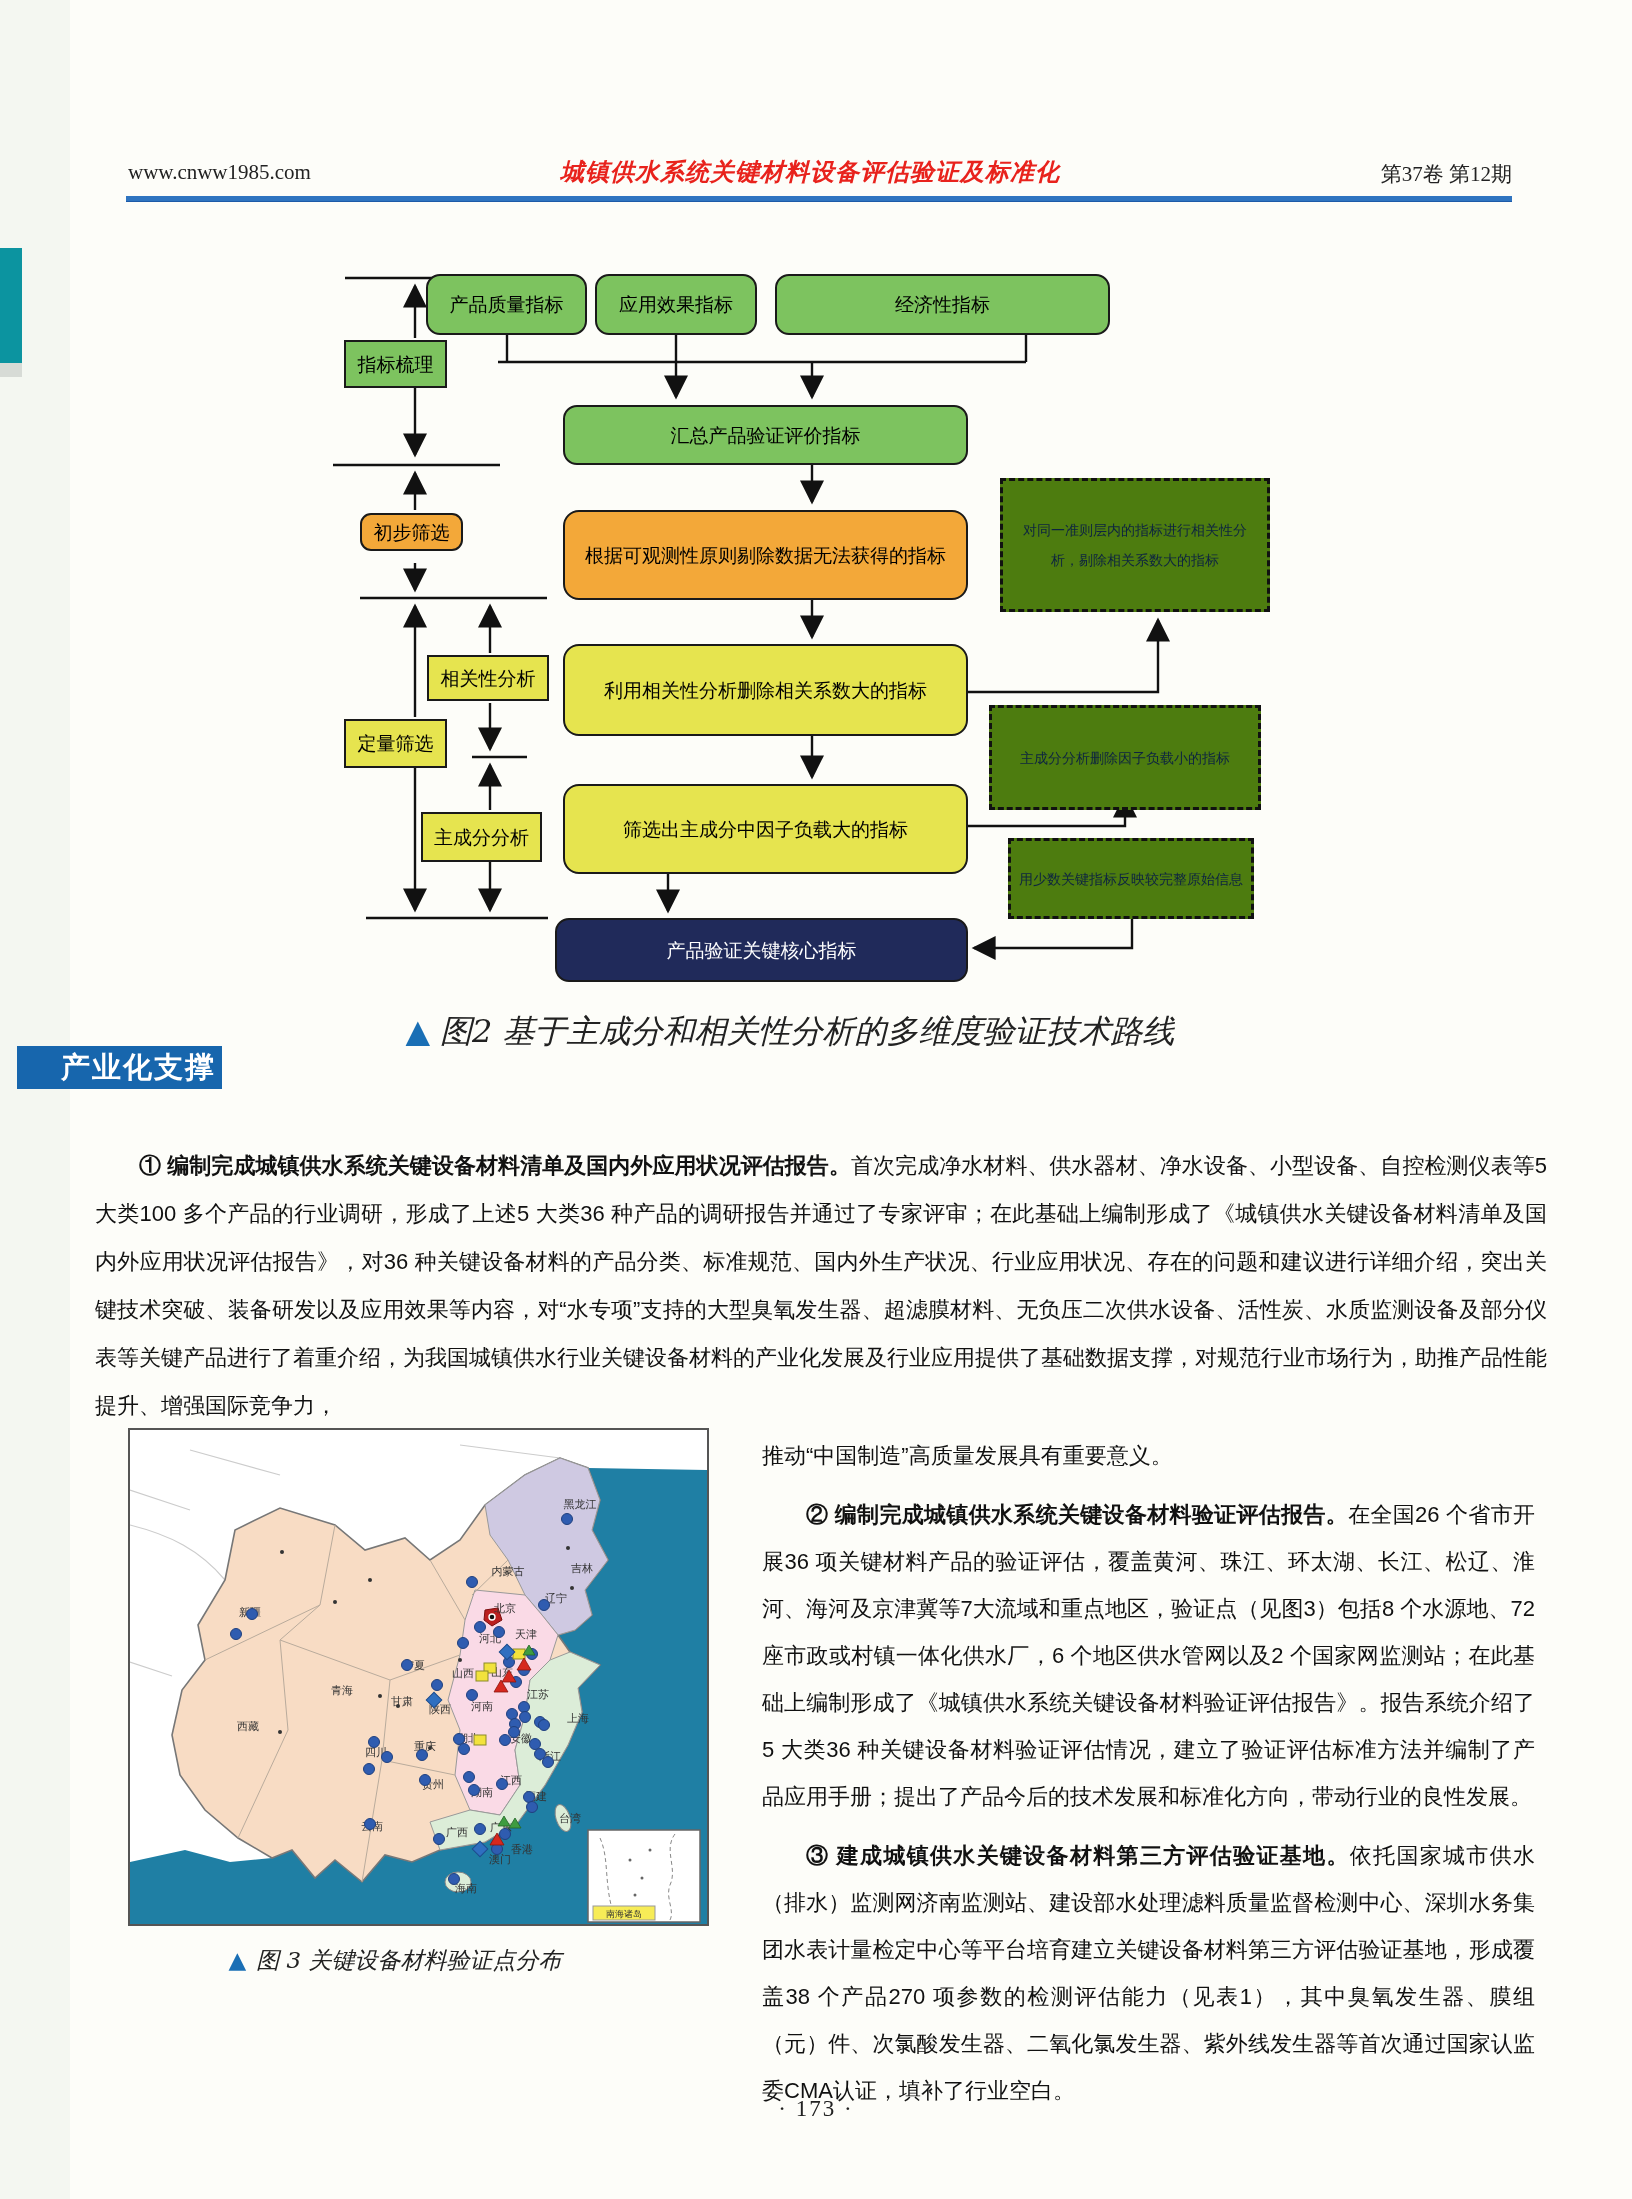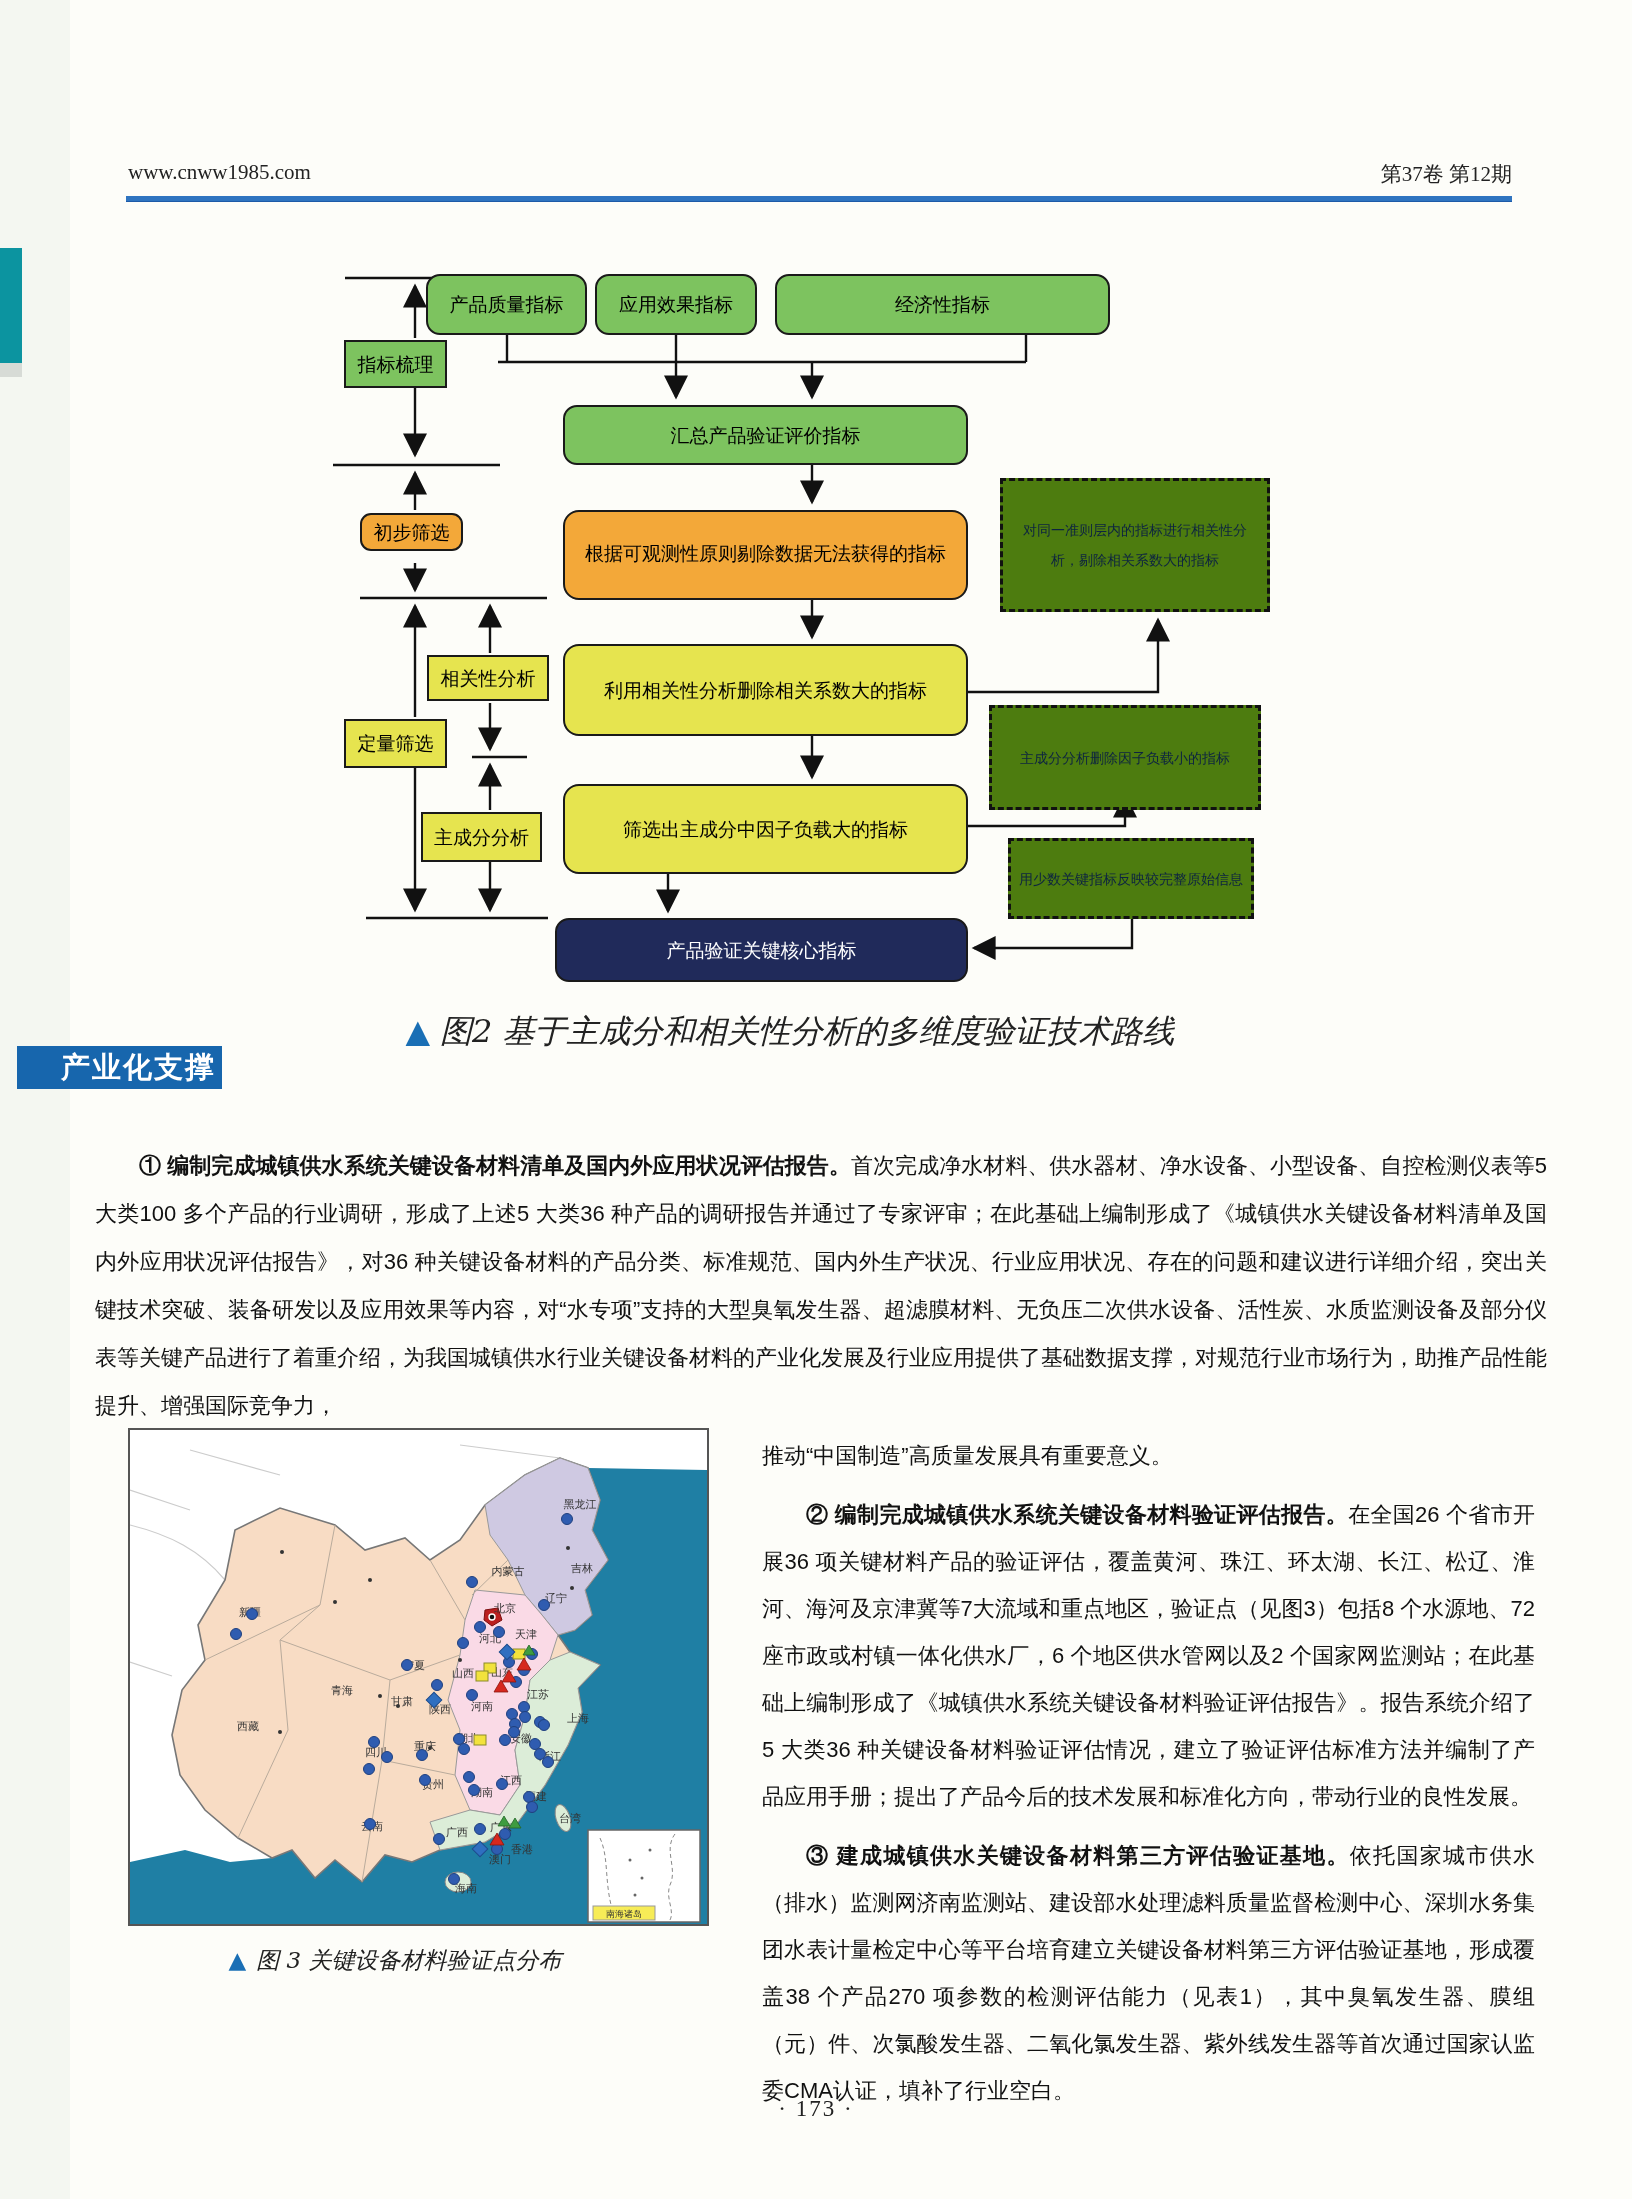--- a/index.html
+++ b/index.html
@@ -55,20 +55,21 @@
 </head>
 <body>
 
 <div class="page">
 
   <div class="edge-strip"></div>
   <div class="teal-block"></div>
   <div class="gray-block"></div>
 
   <div class="hdr-url">www.cnww1985.com</div>
+  <div class="hdr-title">城镇供水系统关键材料设备评估验证及标准化</div>
   <div class="hdr-issue">第37卷  第12期</div>
   <div class="hdr-rule"></div>
 
   <div class="fc">
     <svg width="1060" height="800" viewBox="0 0 1060 800">
       <defs>
         <marker id="ah" markerWidth="12" markerHeight="12" refX="9" refY="5" orient="auto">
           <path d="M0,0 L10,5 L0,10 Z" fill="#111"></path>
         </marker>
       </defs>
@@ -113,21 +114,21 @@
     <div class="fcbox g" style="left:345px;top:54px;width:162px;height:61px;">应用效果指标</div>
     <div class="fcbox g" style="left:525px;top:54px;width:335px;height:61px;">经济性指标</div>
 
     <div class="fcbox g-sq" style="left:94px;top:120px;width:103px;height:48px;">指标梳理</div>
     <div class="fcbox o-sq" style="left:110px;top:293px;width:103px;height:38px;border-radius:11px;">初步筛选</div>
     <div class="fcbox y-sq" style="left:94px;top:499px;width:103px;height:49px;">定量筛选</div>
     <div class="fcbox y-sq" style="left:177px;top:435px;width:122px;height:46px;">相关性分析</div>
     <div class="fcbox y-sq" style="left:171px;top:592px;width:121px;height:50px;">主成分分析</div>
 
     <div class="fcbox g" style="left:313px;top:185px;width:405px;height:60px;">汇总产品验证评价指标</div>
-    <div class="fcbox o" style="left:313px;top:290px;width:405px;height:90px;font-family:Liberation Mono, monospace;">根据可观测性原则剔除数据无法获得的指标</div>
+    <div class="fcbox o" style="left:313px;top:290px;width:405px;height:90px;">根据可观测性原则剔除数据无法获得的指标</div>
     <div class="fcbox y" style="left:313px;top:424px;width:405px;height:92px;">利用相关性分析删除相关系数大的指标</div>
     <div class="fcbox y" style="left:313px;top:564px;width:405px;height:90px;">筛选出主成分中因子负载大的指标</div>
     <div class="fcbox navy" style="left:305px;top:698px;width:413px;height:64px;">产品验证关键核心指标</div>
 
     <div class="fcbox dash" style="left:750px;top:258px;width:270px;height:134px;">对同一准则层内的指标进行相关性分析，剔除相关系数大的指标</div>
     <div class="fcbox dash" style="left:739px;top:485px;width:272px;height:105px;">主成分分析删除因子负载小的指标</div>
     <div class="fcbox dash" style="left:758px;top:618px;width:246px;height:81px;">用少数关键指标反映较完整原始信息</div>
   </div>
 
   <div class="fig-caption" style="left:350px;top:1010px;width:880px;">

